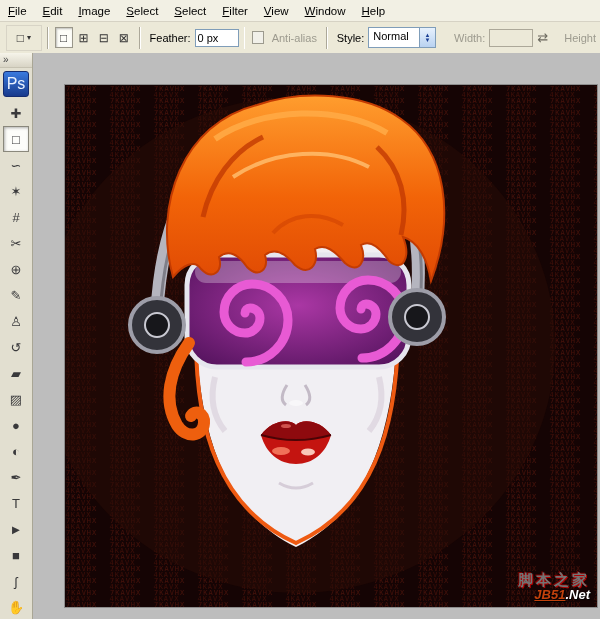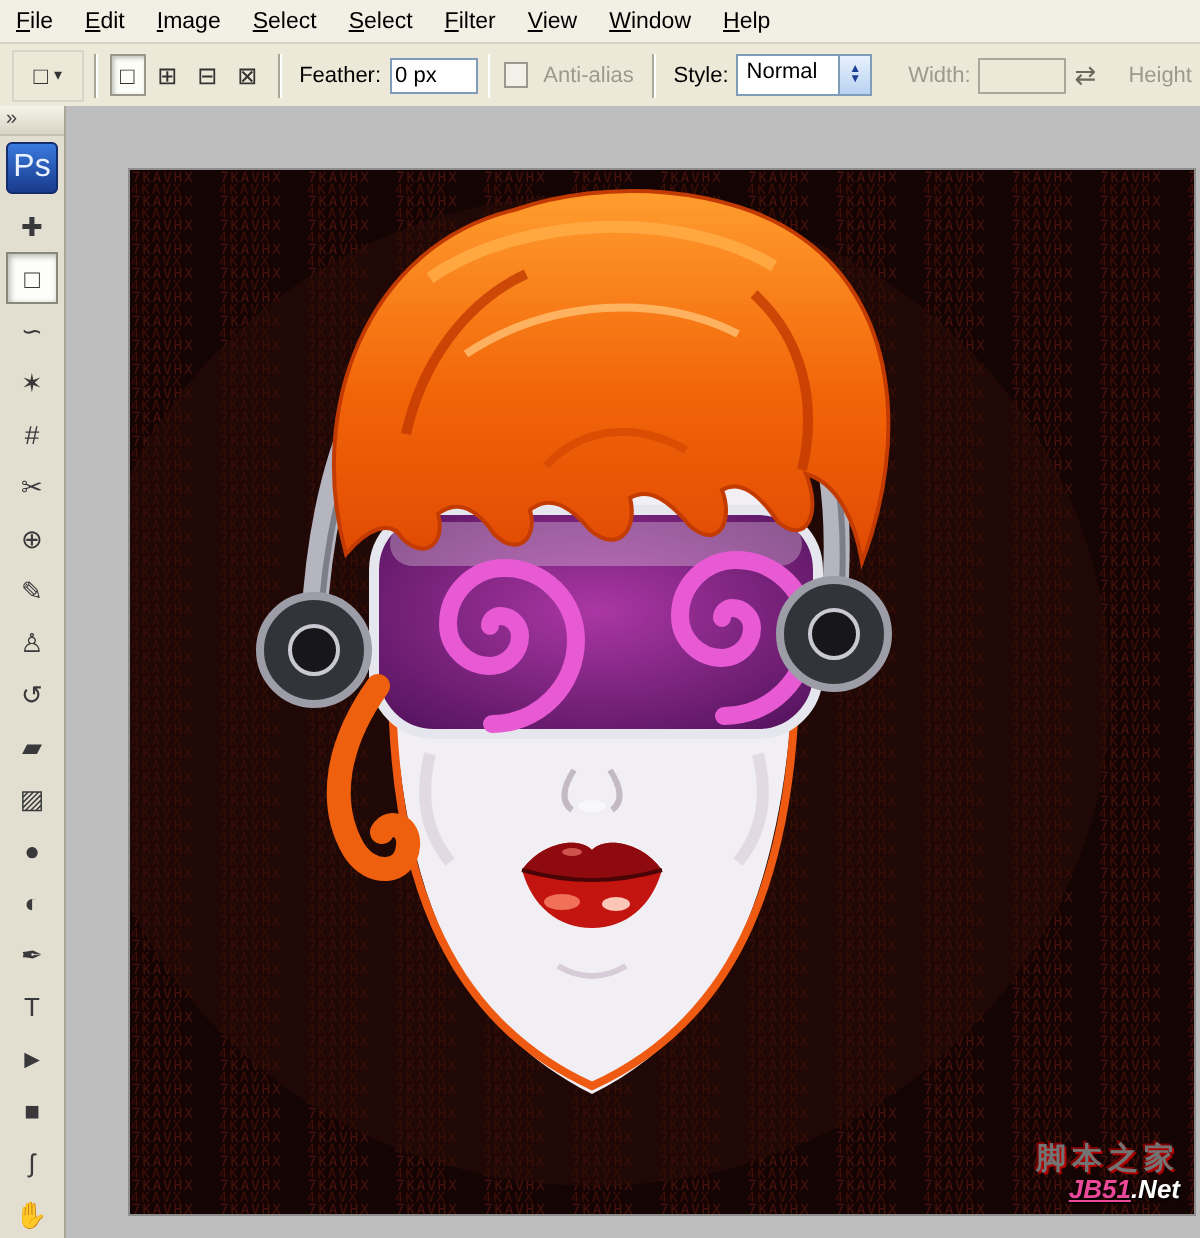--- a/index.html
+++ b/index.html
@@ -49,21 +49,21 @@
   .tool{width:26px;height:26px;margin:0 auto;display:flex;align-items:center;justify-content:center;font-size:13px;color:#39393b;}
   .tool.selected{background:#fdfdfa;border:1px solid #8a887c;box-shadow:inset 1px 1px 3px rgba(0,0,0,.3);width:24px;height:24px;}
   .tglyph{pointer-events:none;}
   
   .workspace{position:absolute;left:33px;top:53px;right:0;bottom:0;background:#bdbdbd;}
   .doc{position:absolute;left:31px;top:31px;width:532px;height:522px;border:1px solid #8d8d8d;background:#150404;}
   .doc svg{display:block;}
   .watermark{position:absolute;right:7px;bottom:4px;text-align:right;line-height:1.12;}
   .wm-site{color:#737373;font-size:15px;font-weight:bold;letter-spacing:3px;text-shadow:1px 1px 0 #b00000,-1px -1px 0 #7d0000;}
   .wm-brand{font-size:13px;font-weight:bold;font-style:italic;color:#ffffff;text-shadow:1px 1px 1px #000;}
-  .wm-brand .red{color:#ec4899;text-decoration:underline;}
+  .wm-brand .red{color:#c2410c;text-decoration:underline;}
 </style>
 </head>
 <body>
 
 <div class="menubar">
   <span class="menu-item">File</span>
   <span class="menu-item">Edit</span>
   <span class="menu-item">Image</span>
   <span class="menu-item">Select</span>
   <span class="menu-item">Select</span>

